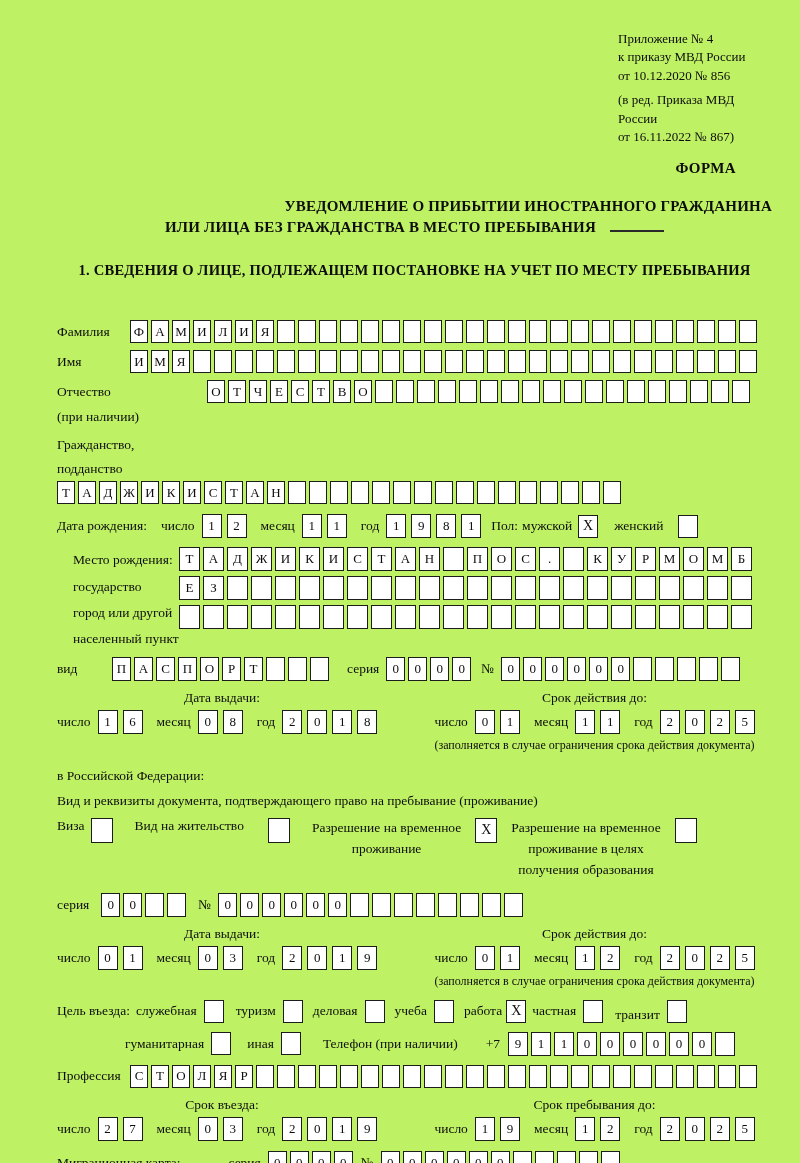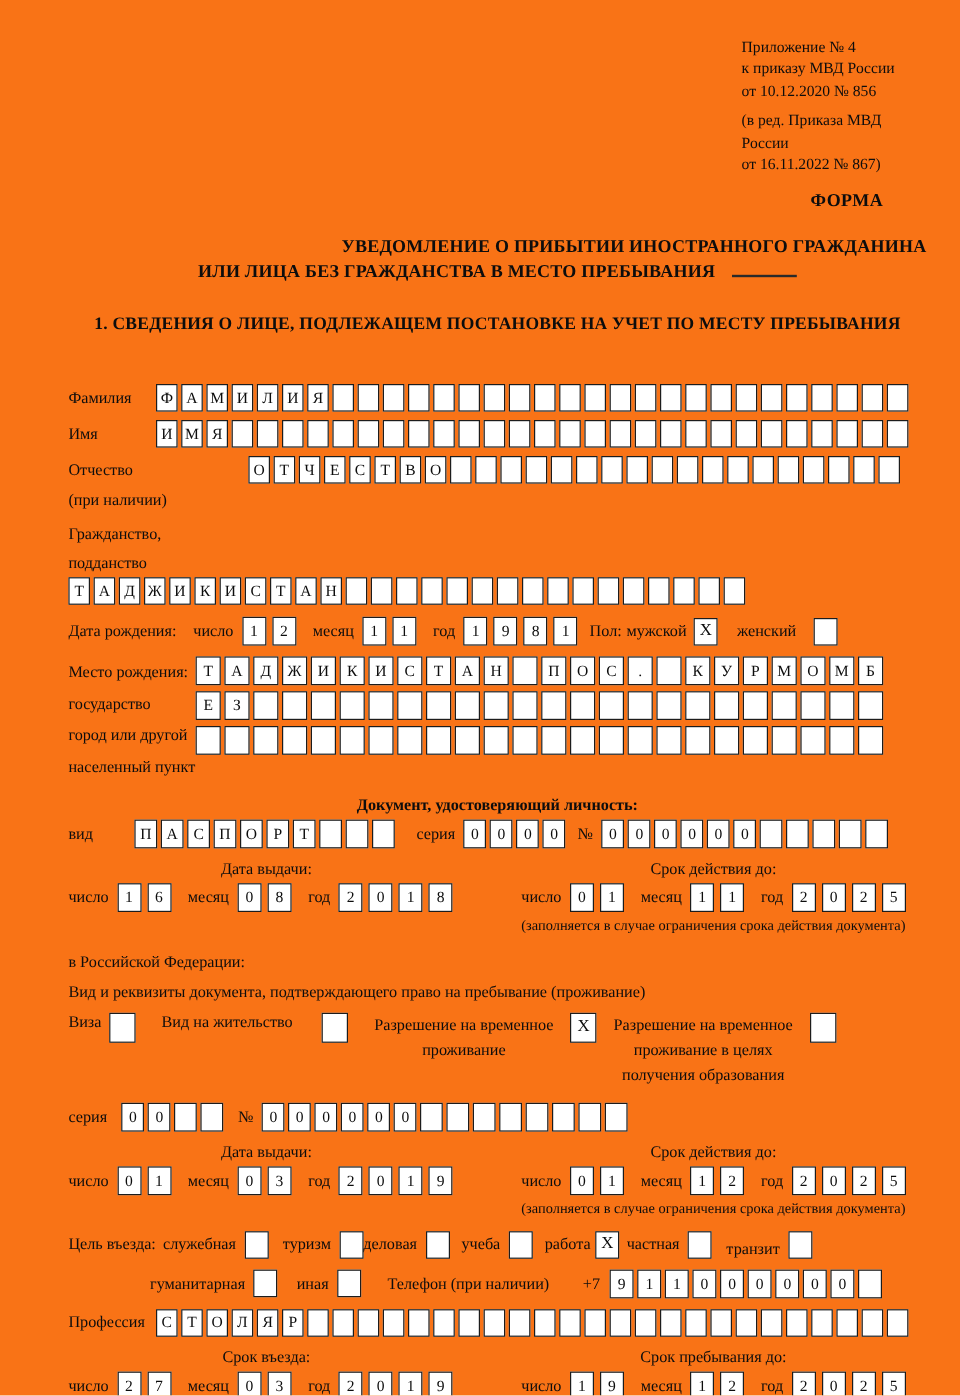--- a/index.html
+++ b/index.html
@@ -1,21 +1,21 @@
 <!DOCTYPE html>
 <html><head>
 <meta charset="utf-8">
 <style>
   html,body{margin:0;padding:0;background:#fff;}
   .page{
     position:relative;
     width:800px;height:1163px;
     box-sizing:border-box;
     padding:30px 28px 0 57px;
-    background:#f97316;
+    background:#bef264;
     color:#0d0d0d;
     font-family:"Liberation Serif","DejaVu Serif",serif;
     font-size:13.5px;
     overflow:hidden;
   }
   
   .ref-block{margin-left:561px;font-size:13px;line-height:1.42;}
   .ref-gap{margin-top:6px;}
   .forma{margin-top:13px;text-align:right;padding-right:36px;font-weight:bold;font-size:15px;letter-spacing:.4px;}
   .title{margin-top:18px;text-align:right;font-weight:bold;font-size:15px;letter-spacing:.2px;line-height:1.5;}
@@ -32,21 +32,21 @@
   .cell{flex:none;box-sizing:border-box;width:18px;height:23px;border:1.6px solid #1c1c1c;
         display:flex;align-items:center;justify-content:center;font-size:13px;background:#fff;}
   .cells.c21 .cell{width:21px;height:24px;}
   .cells.c20{gap:5px;}
   .cells.c20 .cell{width:20px;height:24px;}
   .cells.c19 .cell{width:19px;height:24px;}
 
   .w73{width:73px;}
   .w150{width:150px;}
   .w121{width:121px;}
-  .w106{width:106px;}
+  .w106{width:106px;margin-left:16px;}
 
   .cb{flex:none;box-sizing:border-box;width:22px;height:25px;border:1.7px solid #1c1c1c;
       display:inline-flex;align-items:center;justify-content:center;font-size:14px;background:#fff;}
   .cb.small{width:20px;height:23px;}
   .dlab{margin:0 7px 0 14px;}
   .dlab.first{margin-left:0;}
 
   
   .bp-rows{display:flex;flex-direction:column;gap:5px;}
 
@@ -349,21 +349,20 @@
           <span class="cell"></span>
           <span class="cell"></span>
           <span class="cell"></span>
           <span class="cell"></span>
           <span class="cell"></span>
           <span class="cell"></span>
         </div>
     </div>
   </div>
 
-  <div class="doc-header">Документ, удостоверяющий личность:</div>
   <div class="frow" style="margin-top:4px;">
     <span class="flabel" style="width:55px;">вид</span>
     <span class="cells c19">
         <span class="cell">П</span>
         <span class="cell">А</span>
         <span class="cell">С</span>
         <span class="cell">П</span>
         <span class="cell">О</span>
         <span class="cell">Р</span>
         <span class="cell">Т</span>
@@ -551,21 +550,21 @@
   <div class="frow" style="margin-top:11px;">
     <span class="flabel nowrap">Цель въезда:</span>
     <span class="opt" style="margin-left:6px;">
       <span>служебная</span>
       <span class="cb small"></span>
     </span>
     <span class="opt" style="margin-left:12px;">
       <span>туризм</span>
       <span class="cb small"></span>
     </span>
-    <span class="opt" style="">
+    <span class="opt" style="margin-left:10px;">
       <span>деловая</span>
       <span class="cb small"></span>
     </span>
     <span class="opt" style="margin-left:10px;">
       <span>учеба</span>
       <span class="cb small"></span>
     </span>
     <span class="opt" style="margin-left:10px;">
       <span>работа</span>
       <span class="cb small" style="margin-left:4px;">X</span>

